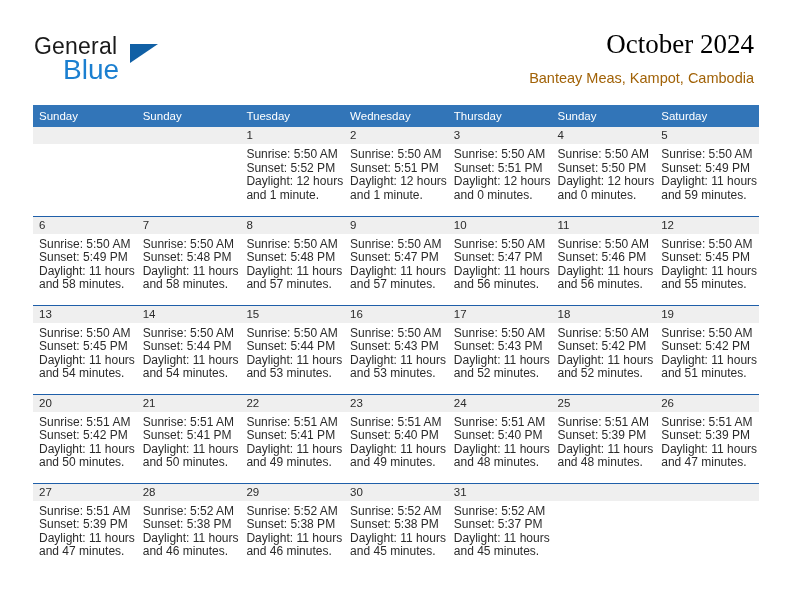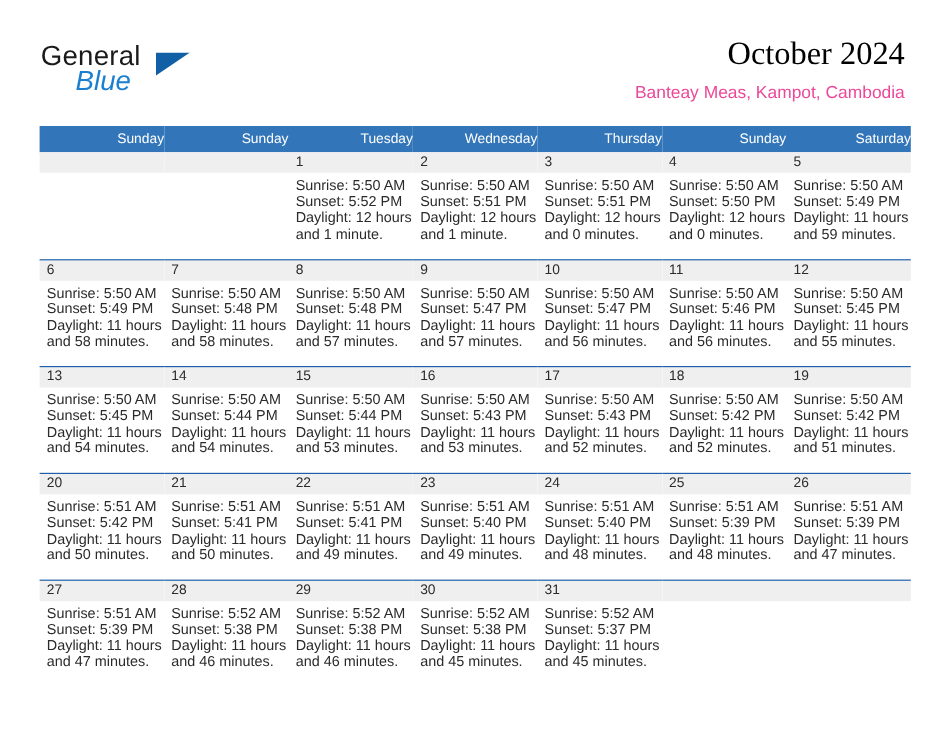--- a/index.html
+++ b/index.html
@@ -43,24 +43,23 @@
     top: 0;
     font-size: 23px;
     letter-spacing: 0.2px;
     color: #1a1a1a;
     font-family: "Liberation Sans", sans-serif;
   }
   .logo-blue {
     position: absolute;
     left: 29px;
     top: 21px;
-    font-size: 23px;
+    font-size: 28px;
     color: #1b7fd0;
     font-family: "Liberation Sans", sans-serif;
-    font-style: italic;
   }
   .logo-tri {
     position: absolute;
     left: 96px;
     top: 11px;
     width: 0;
     height: 0;
     border-left: 28px solid #1160a5;
     border-bottom: 19px solid transparent;
   }
@@ -74,21 +73,21 @@
   .cal-title {
     font-size: 27px;
     font-weight: normal;
     color: #000000;
     line-height: 32px;
     white-space: nowrap;
     font-family: Liberation Serif, serif;
   }
   .cal-subtitle {
     font-size: 14.5px;
-    color: #ec4899;
+    color: #a16207;
     line-height: 18px;
     margin-top: 9px;
     white-space: nowrap;
   }
 
   
   .calendar {
     position: absolute;
     left: 33px;
     top: 105px;
@@ -96,21 +95,21 @@
     border-collapse: collapse;
     table-layout: fixed;
   }
   .calendar col { width: 103.71px; }
 
   .calendar thead th {
     background: #3275b8;
     color: #ffffff;
     font-size: 11.5px;
     font-weight: normal;
-    text-align: right;
+    text-align: left;
     padding: 5px 0 5px 6px;
     height: 20px;
     box-sizing: border-box;
     vertical-align: middle;
   }
 
   .calendar tbody td {
     vertical-align: top;
     padding: 0;
     border-top: 1.6px solid #1f5fa9;

